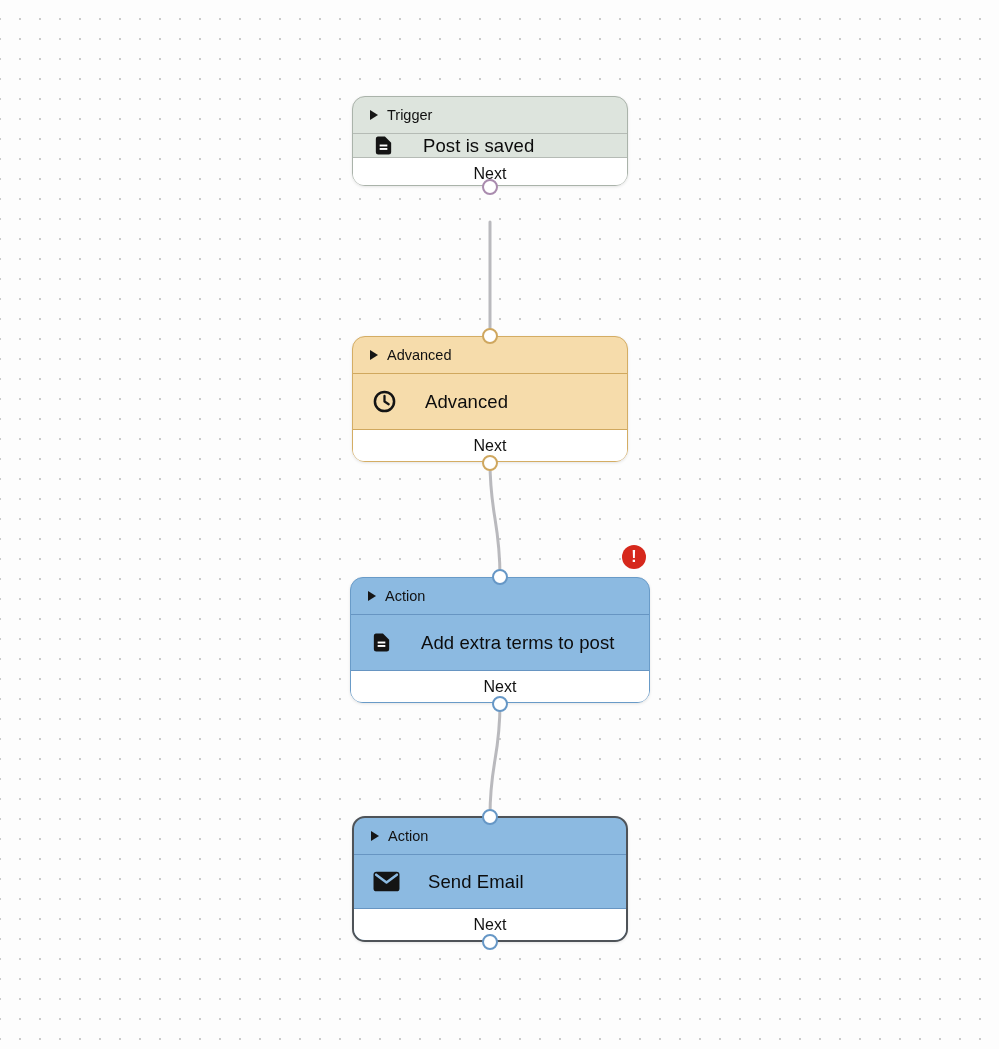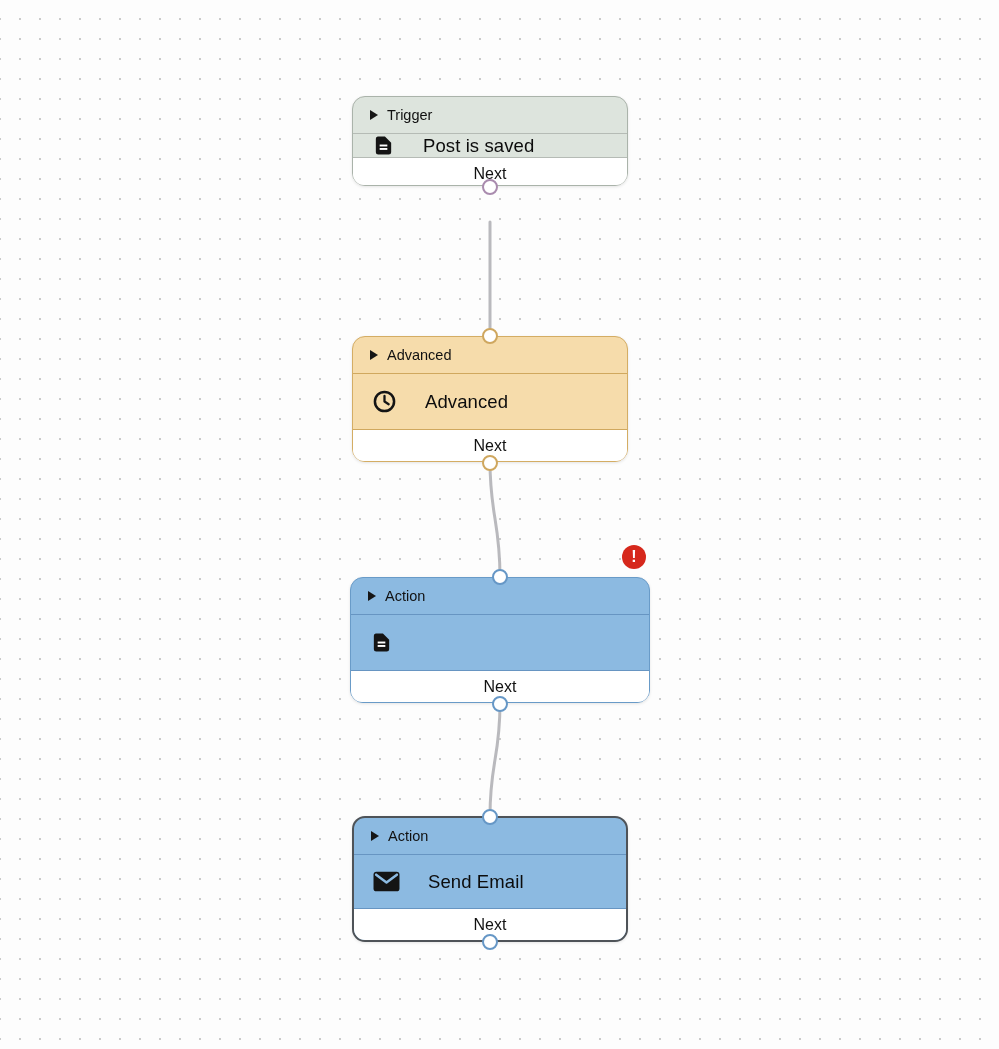--- a/index.html
+++ b/index.html
@@ -145,20 +145,21 @@
     <div class="node-header">
       <span class="tri-icon"></span>
       <span>Action</span>
     </div>
     <div class="node-body">
       <svg width="23" height="23" viewBox="0 0 24 24">
         <path d="M6 2.5 h7.5 L20 9 v10 a2.5 2.5 0 0 1 -2.5 2.5 h-11 A2.5 2.5 0 0 1 4 19 V5 a2.5 2.5 0 0 1 2 -2.5 z" fill="#141414"></path>
         <rect x="8" y="11" width="8" height="2" fill="#ffffff"></rect>
         <rect x="8" y="14.6" width="8" height="2" fill="#ffffff"></rect>
       </svg>
+      <span>Add extra terms to post</span>
     </div>
     <div class="node-footer">Next</div>
   </div>
   <span class="port in"></span>
   <span class="port out"></span>
   <div class="error-badge" style="background: rgb(214, 40, 28);">!</div>
 </div>
 
 <div class="node node-4 selected" style="--bg: #8cbae1; --border: #4e5358; --divider: #6795c2; --port: #6697c6;">
   <div class="node-inner">

